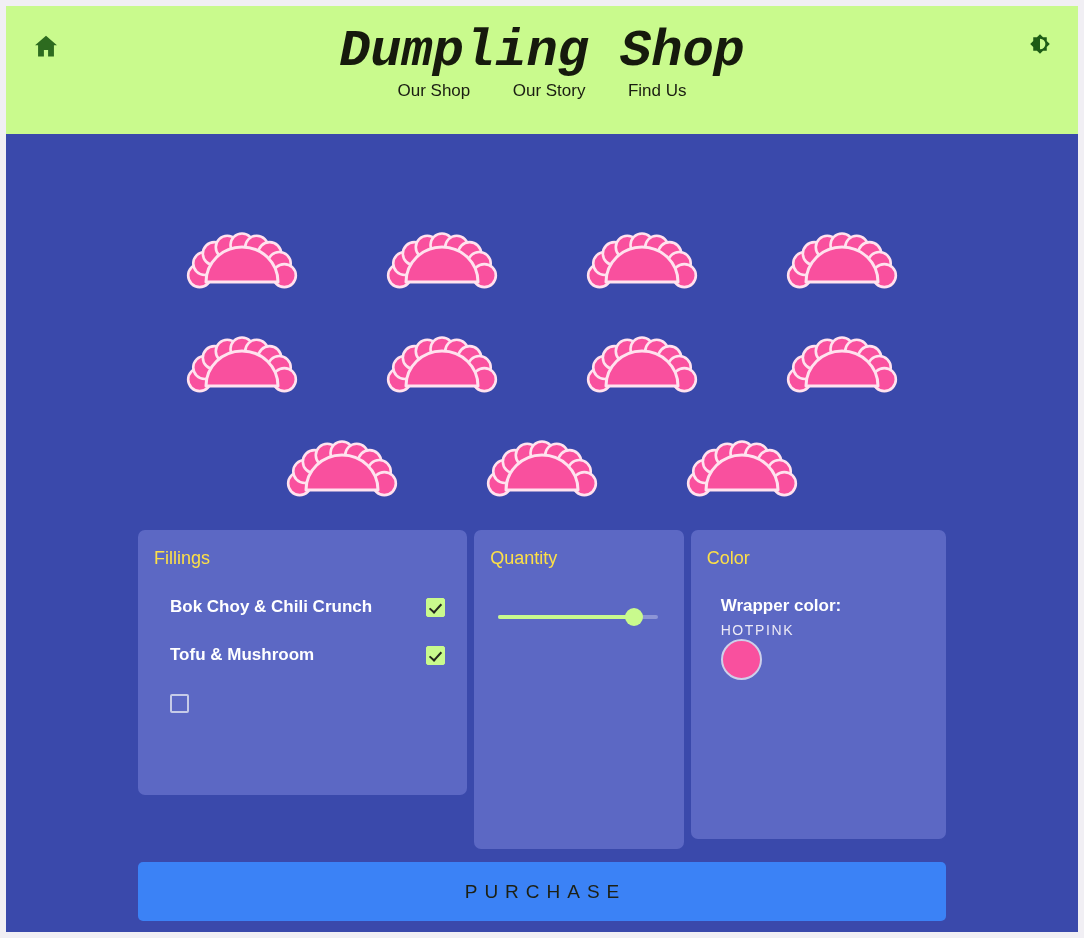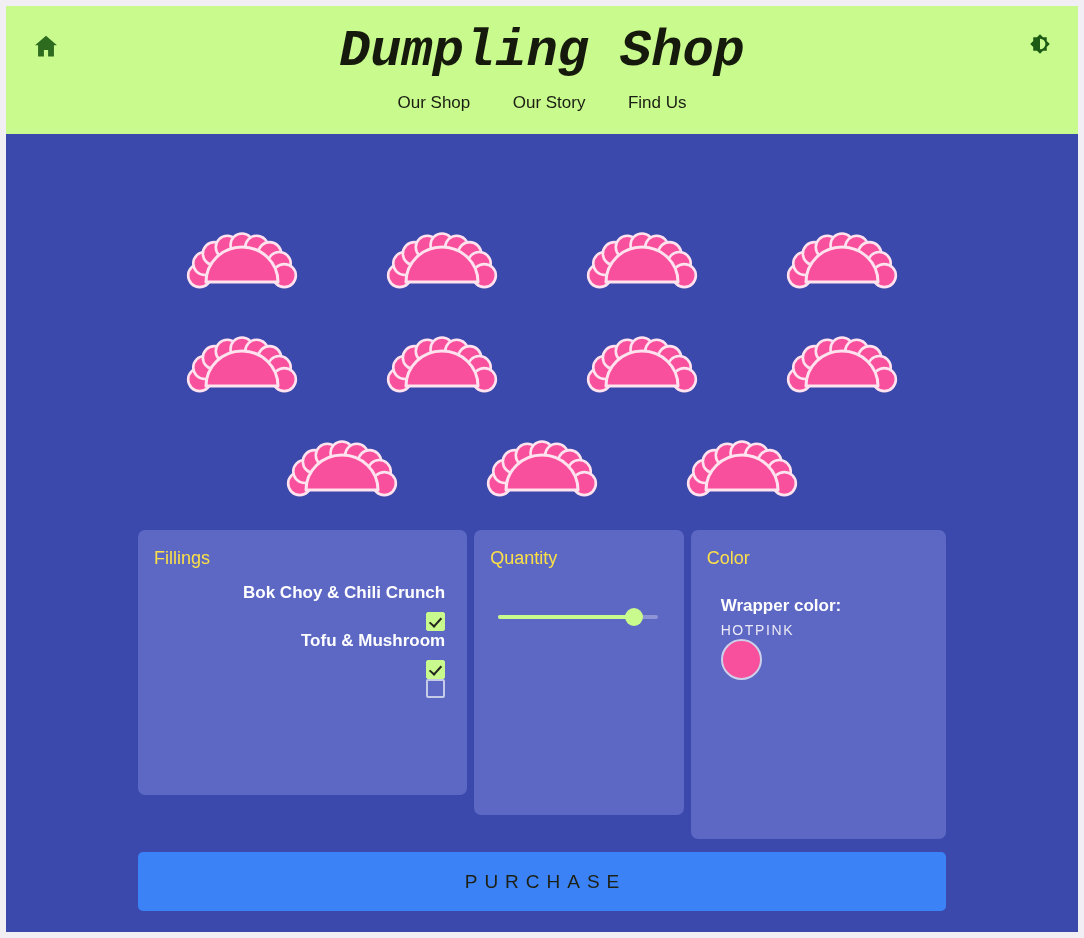--- a/index.html
+++ b/index.html
@@ -62,21 +62,20 @@
     font-style: italic;
     font-weight: bold;
     font-size: 52px;
     line-height: 58px;
     color: #161a0d;
     letter-spacing: 0px;
   }
 
   .nav {
     text-align: center;
-    margin-top: 12px;
   }
   .nav a {
     display: inline-block;
     color: #1a1d12;
     text-decoration: none;
     font-size: 17px;
     margin: 0 19px;
     cursor: pointer;
   }
 
@@ -122,37 +121,36 @@
   }
 
   .panel {
     background: #5c68c4;
     border-radius: 7px;
     box-sizing: border-box;
     padding: 18px 16px 18px 14px;
     color: #ffffff;
   }
   .panel-fillings { width: 330px; height: 265px; }
-  .panel-quantity { width: 210px; height: 285px; }
+  .panel-quantity { width: 210px; height: 319px; }
   .panel-color    { width: 256px; height: 309px; }
 
   .panel-title {
     font-size: 18px;
     font-weight: normal;
     margin: 0 0 14px 2px;
     color: #fde047;
   }
 
   .filling-row {
     display: flex;
-    align-items: flex-end;
+    align-items: center;
     justify-content: space-between;
     padding: 0 6px 0 18px;
     height: 48px;
-    flex-direction: column;
   }
   .filling-label {
     font-size: 17px;
     font-weight: bold;
     color: #ffffff;
   }
   .cbox {
     width: 19px;
     height: 19px;
     border-radius: 2px;

